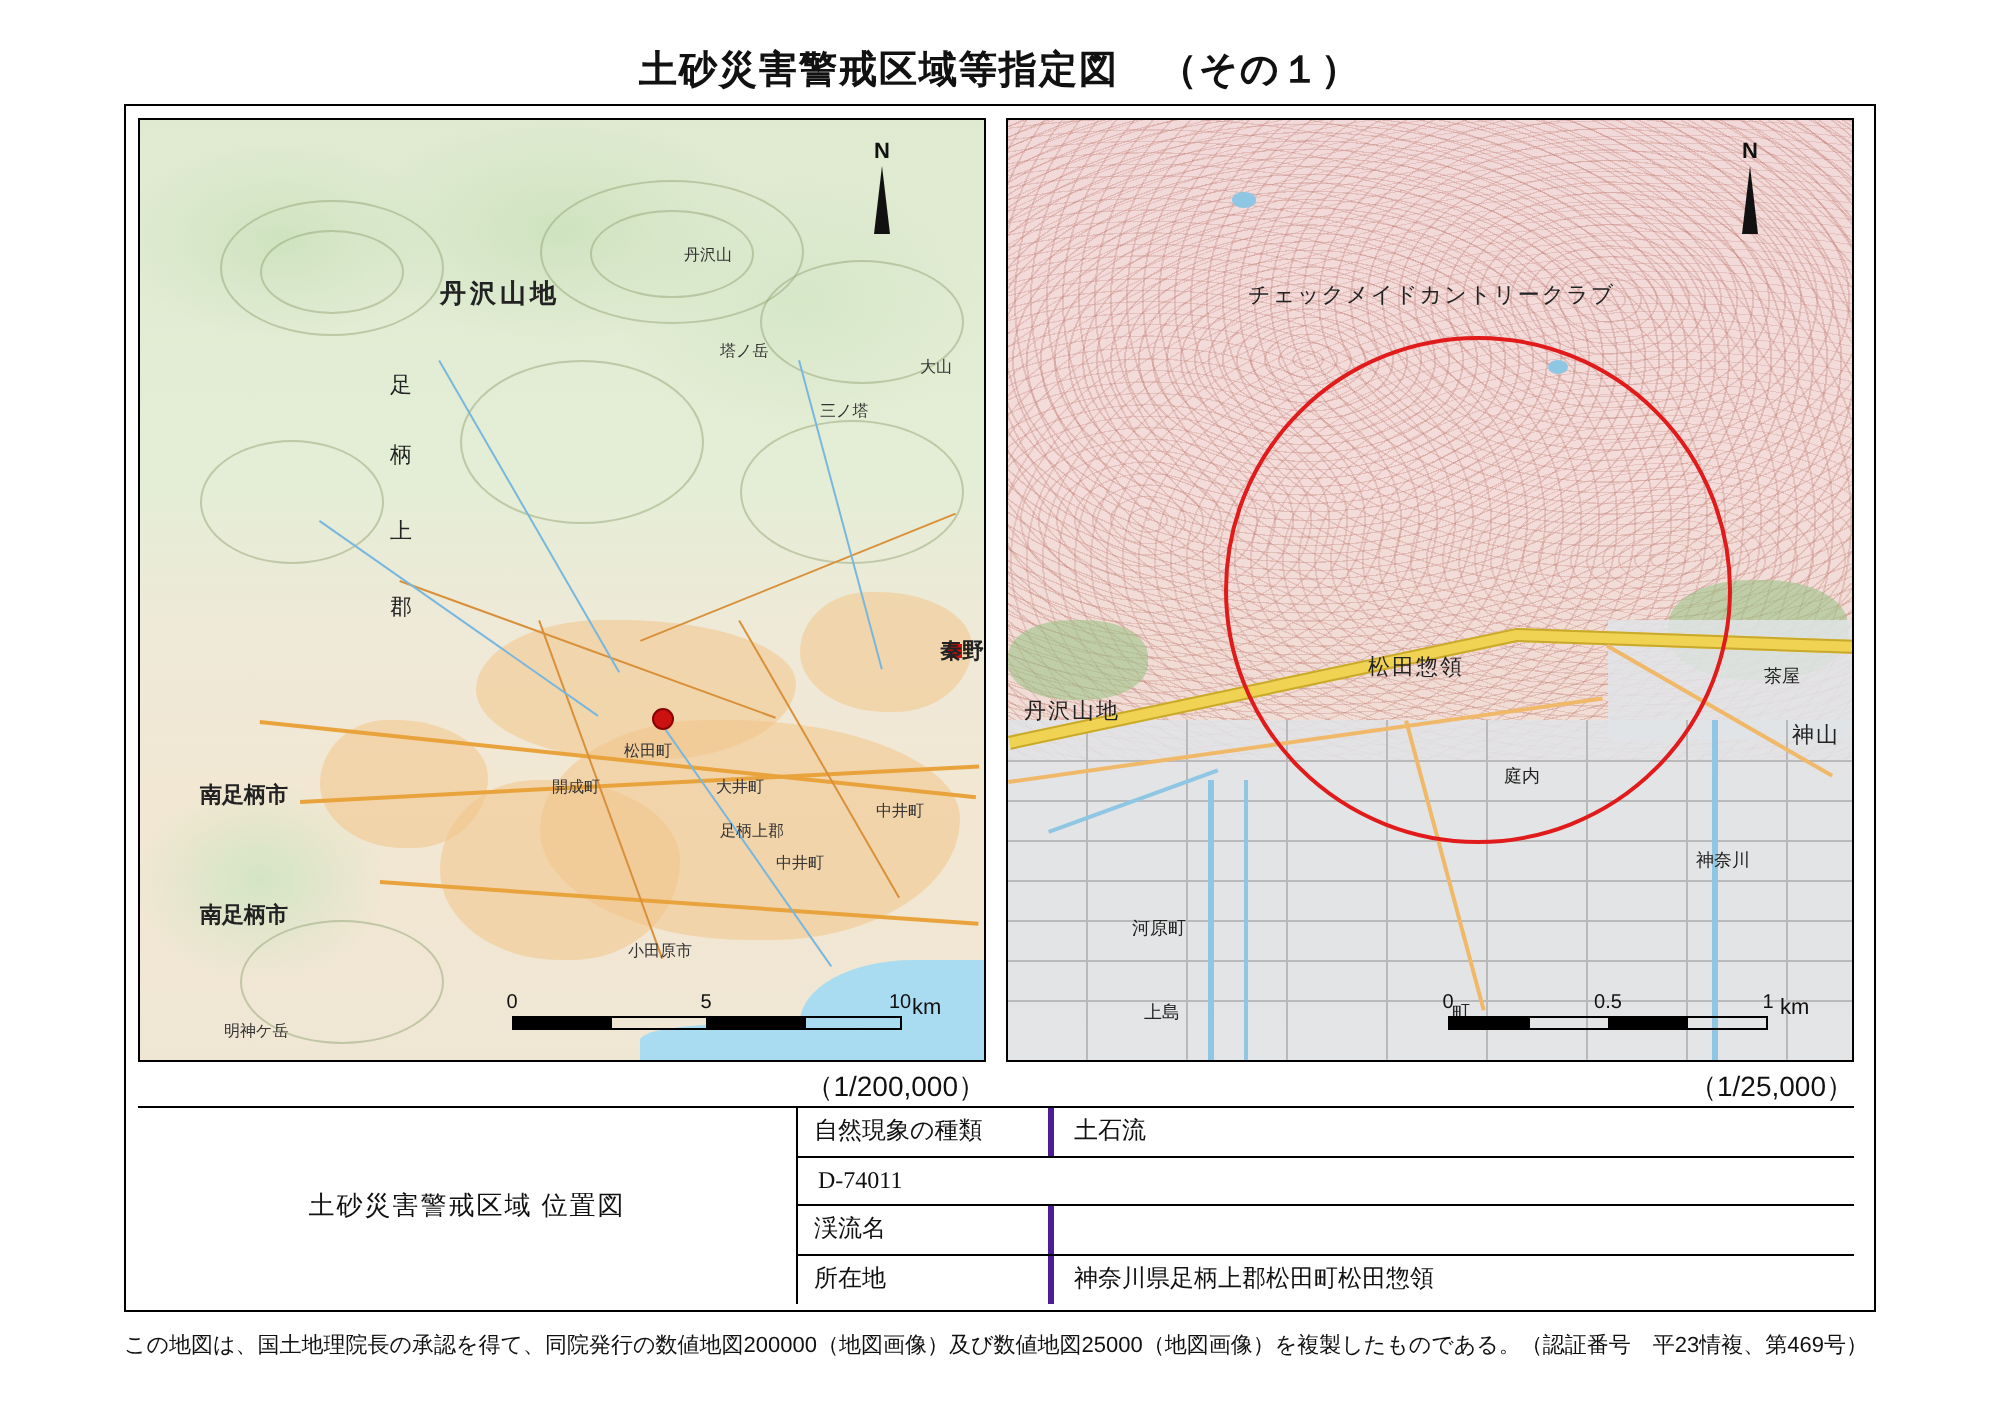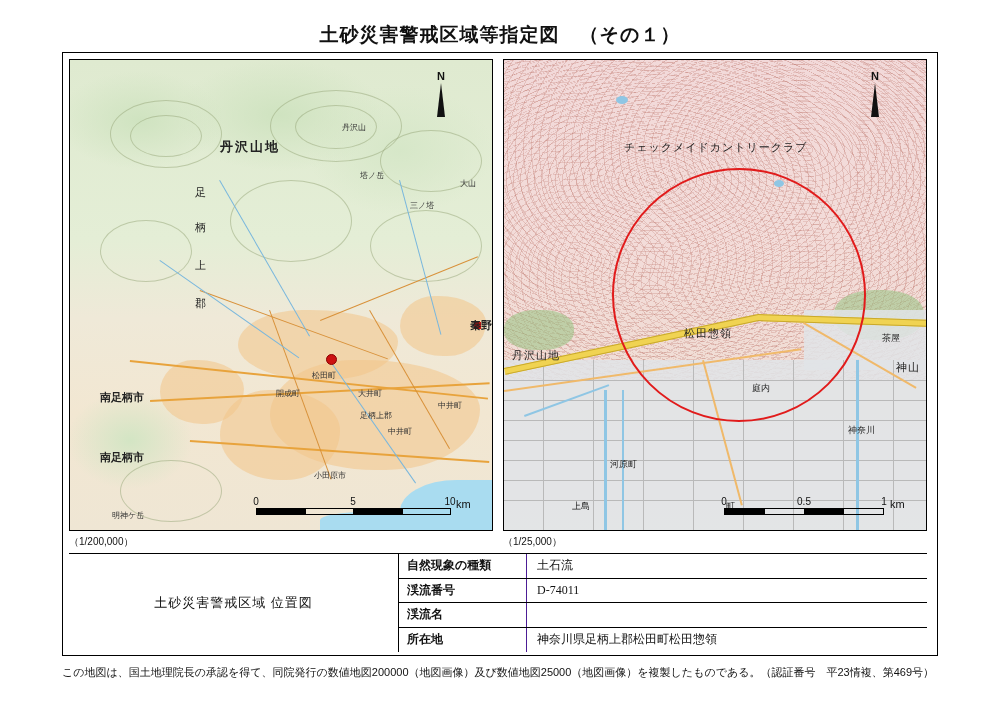--- a/index.html
+++ b/index.html
@@ -23,21 +23,21 @@
   }
 
   
   .mapbox{
     position:absolute;border:1px solid #000;box-sizing:border-box;overflow:hidden;
   }
   #map-left{left:6px;top:6px;width:424px;height:472px;background:#eef3e2;}
   #map-right{left:440px;top:6px;width:424px;height:472px;background:#f0dede;}
 
   .caption{
-    position:absolute;text-align:left;font-size:10px;width:424px;
+    position:absolute;text-align:right;font-size:14px;width:424px;
   }
   #cap-left{left:6px;top:482px;}
   #cap-right{left:440px;top:482px;}
 
   
   .infotable{
     position:absolute;left:6px;top:500px;width:858px;height:98px;
     border-top:1px solid #000;box-sizing:border-box;
   }
   .info-left{
@@ -46,22 +46,22 @@
     display:flex;align-items:center;justify-content:center;
     font-size:13px;letter-spacing:1px;
   }
   .info-right{position:absolute;left:330px;top:0;width:528px;height:98px;}
   .inforow{
     position:relative;height:24.5px;border-bottom:1px solid #000;box-sizing:border-box;
     display:flex;align-items:center;
   }
   .inforow:last-child{border-bottom:none;}
   .ilabel{
-    width:128px;height:100%;border-right:1px solid #4c1d95;box-sizing:border-box;
-    display:flex;align-items:center;padding-left:8px;font-size:12px;font-weight:bold;
+    width:128px;height:100%;border-right:3px solid #4c1d95;box-sizing:border-box;
+    display:flex;align-items:center;padding-left:8px;font-size:12px;
   }
   .ivalue{flex:1;padding-left:10px;font-size:12px;display:flex;align-items:center;font-family:Liberation Serif, serif;}
 
   
   .footnote{
     position:absolute;left:62px;top:665px;width:900px;font-size:11px;
     white-space:nowrap;
   }
 
   
@@ -263,21 +263,21 @@
       <div class="rm-river" style="left:352px;top:300px;width:3px;height:172px;"></div>
       <div class="rm-river" style="left:20px;top:355px;width:90px;height:2px;transform:rotate(-20deg);"></div>
 
       <div class="rm-circle" style="left:108px;top:108px;width:250px;height:250px;"></div>
 
       <div class="rm-label mid" style="left:120px;top:80px;">チェックメイドカントリークラブ</div>
       <div class="rm-label mid" style="left:180px;top:266px;">松田惣領</div>
       <div class="rm-label mid" style="left:8px;top:288px;">丹沢山地</div>
       <div class="rm-label mid" style="left:392px;top:300px;text-align:center;">神山</div>
       <div class="rm-label" style="left:378px;top:272px;">茶屋</div>
-      <div class="rm-label" style="left:62px;top:398px;margin-left:44px;">河原町</div>
+      <div class="rm-label" style="left:62px;top:398px;">河原町</div>
       <div class="rm-label" style="left:248px;top:322px;">庭内</div>
       <div class="rm-label" style="left:344px;top:364px;">神奈川</div>
       <div class="rm-label" style="left:68px;top:440px;">上島</div>
       <div class="rm-label" style="left:222px;top:440px;">町</div>
 
       <div class="north" style="left:358px;top:10px;">
         <div class="n-letter">N</div>
         <div class="n-arrow"></div>
       </div>
 
@@ -302,21 +302,20 @@
 
     <div class="infotable">
       <div class="info-left">土砂災害警戒区域  位置図</div>
       <div class="info-right">
 
         <div class="inforow">
           <div class="ilabel">自然現象の種類</div>
           <div class="ivalue">土石流</div>
         </div>
         <div class="inforow">
-          <div class="ilabel">渓流番号</div>
           <div class="ivalue">D-74011</div>
         </div>
         <div class="inforow">
           <div class="ilabel">渓流名</div>
         </div>
         <div class="inforow">
           <div class="ilabel">所在地</div>
           <div class="ivalue">神奈川県足柄上郡松田町松田惣領</div>
         </div>
 

